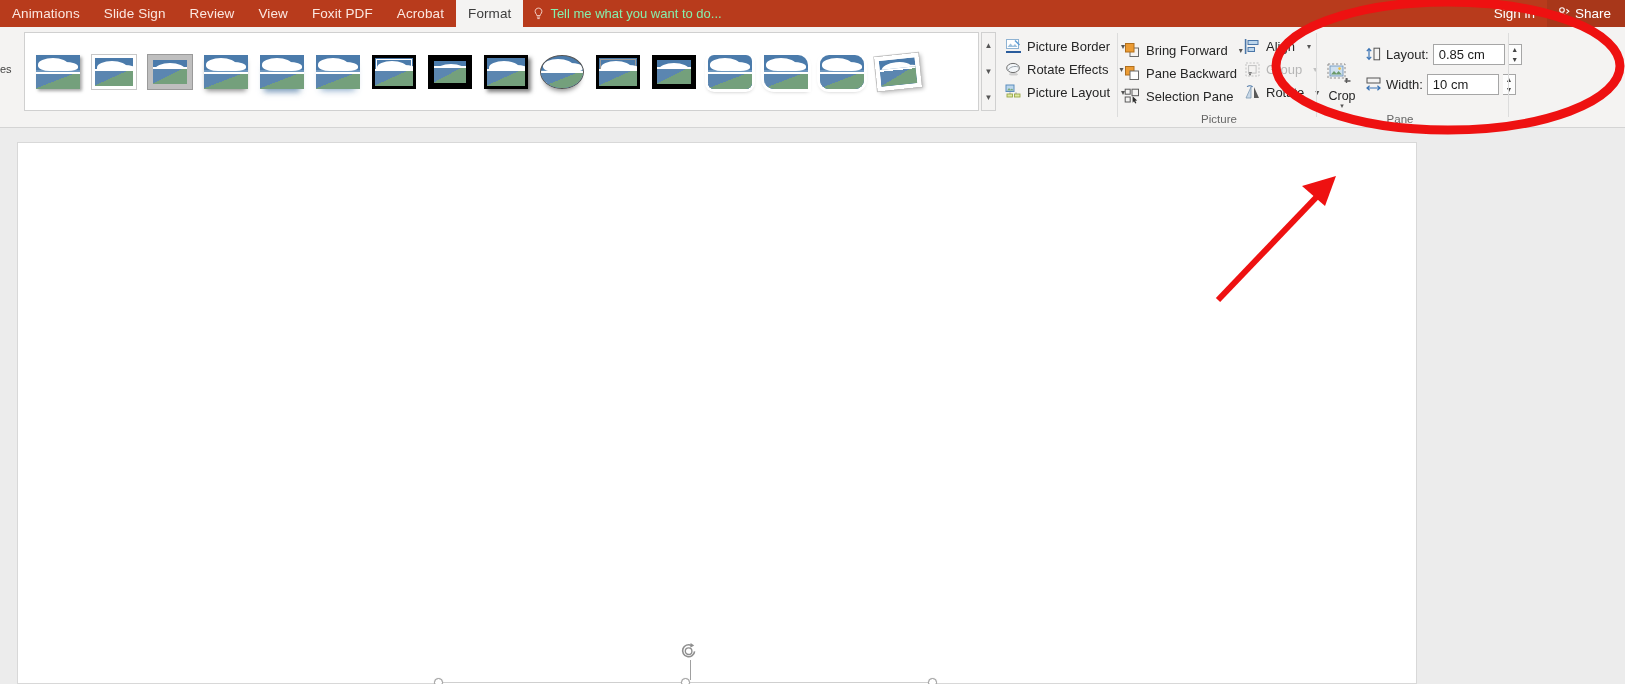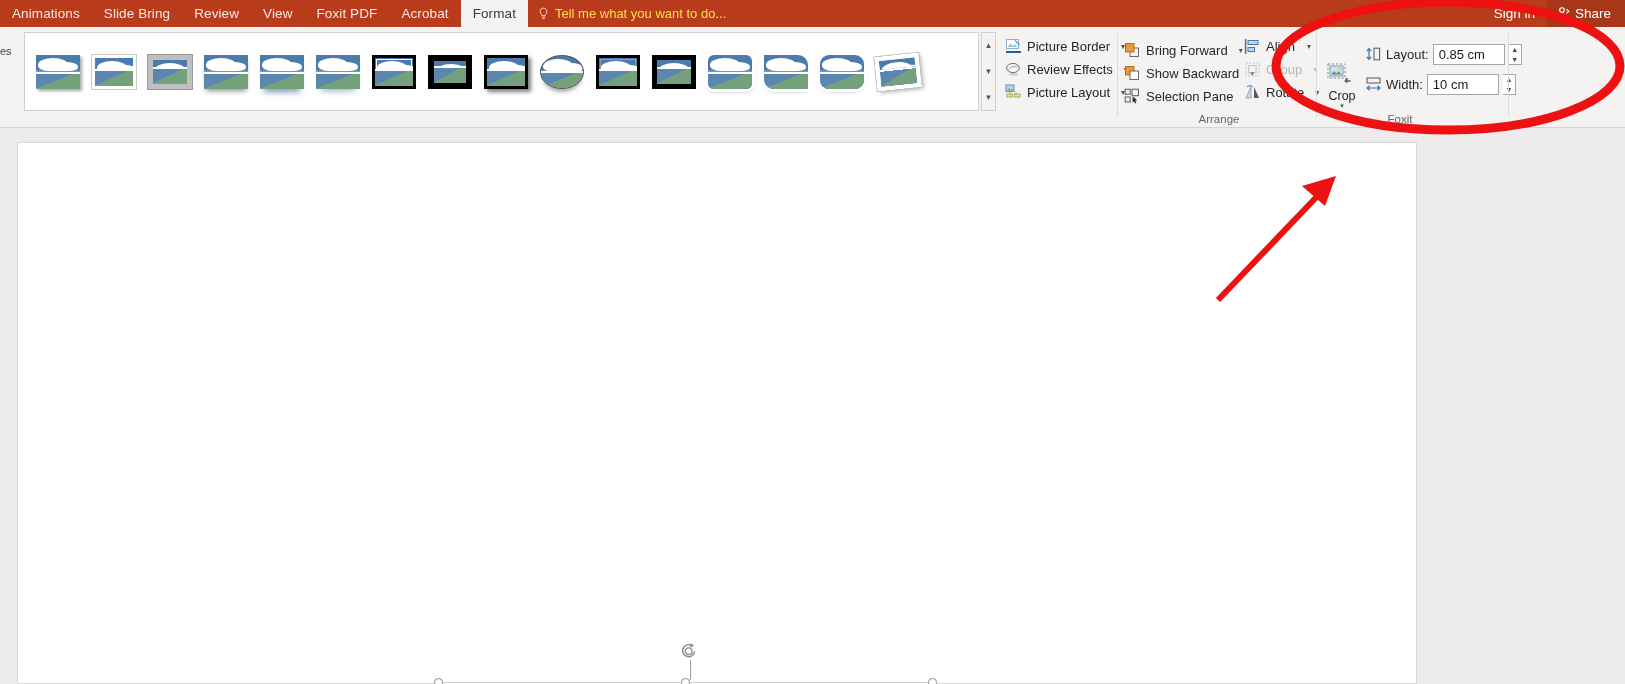--- a/index.html
+++ b/index.html
@@ -22,41 +22,41 @@
   .tab {
     display: flex; align-items: center; padding: 0 12px;
     color: #fbe7e0; white-space: nowrap; cursor: default;
     letter-spacing: .1px;
   }
   .tab.active {
     background: #f4f3f2; color: #3c3c3c; font-weight: 400;
   }
   .tellme {
     display: flex; align-items: center; gap: 6px;
-    padding: 0 10px; color: #fde047; font-size: 13px; white-space: nowrap;
+    padding: 0 10px; color: #86efac; font-size: 13px; white-space: nowrap;
   }
   .bulb { width: 11px; height: 14px; position: relative; display:inline-block; }
   .tabbar-right {
     margin-left: auto; display: flex; align-items: center;
   }
   .signin { padding: 0 12px; font-size: 13.5px; color: #ffffff; white-space:nowrap; }
   .sharebtn {
     display:flex; align-items:center; gap:5px;
     padding: 0 14px 0 10px; height:100%;
     background:#a8371a; font-size:13.5px; color:#ffffff; white-space:nowrap;
   }
 
   
   .ribbon {
     position: absolute; left:0; top:27px; width:1625px; height:101px;
     background:#f4f3f2; border-bottom:1px solid #d4d4d4;
   }
   .leftstub {
     position:absolute; left:0; top:0; width:20px; height:77px;
-    font-size:11px; color:#444; padding-top:18px; overflow:hidden;
+    font-size:11px; color:#444; padding-top:36px; overflow:hidden;
   }
   .grouplabel {
     position:absolute; bottom:2px; font-size:11.5px; color:#666;
     text-align:center;
   }
   .vdiv { position:absolute; top:6px; width:1px; height:84px; background:#dcdcdc; }
 
   
   .gallery {
     position:absolute; left:24px; top:5px; width:955px; height:79px;
@@ -155,21 +155,21 @@
 </head>
 <body>
 
 <div id="app">
 
   <div class="tabbar">
     <div class="tab">
         <span>Animations</span>
       </div>
     <div class="tab">
-        <span>Slide Bring</span>
+        <span>Slide Sign</span>
       </div>
     <div class="tab">
         <span>Review</span>
       </div>
     <div class="tab">
         <span>View</span>
       </div>
     <div class="tab">
         <span>Foxit PDF</span>
       </div>
@@ -312,21 +312,21 @@
         <span class="caret">▾</span>
       </div>
       <div class="cmd">
         <span class="ci">
           <svg width="17" height="17" viewBox="0 0 17 17">
               <ellipse cx="8" cy="7" rx="6.3" ry="4.6" fill="#f3f6f9" stroke="#6f6f6f" stroke-width="1"></ellipse>
               <path d="M3 9.3c1.6-3.2 6-4.6 10-3.4" fill="none" stroke="#9aa3ab" stroke-width="1"></path>
               <ellipse cx="8.5" cy="13.3" rx="4.6" ry="1.3" fill="#cfcfcf"></ellipse>
             </svg>
         </span>
-        <span>Review Effects</span>
+        <span>Rotate Effects</span>
         <span class="caret">▾</span>
       </div>
       <div class="cmd">
         <span class="ci">
           <svg width="17" height="17" viewBox="0 0 17 17">
               <rect x="1" y="1" width="8" height="6.5" fill="#bcd6ec" stroke="#5b8dbd" stroke-width="1"></rect>
               <path d="M2 6.5l2-2.5 1.6 1.7L7 4.4l1.6 2.1z" fill="#7aa87a"></path>
               <rect x="2" y="10" width="5.5" height="3" fill="#dfe9a0" stroke="#9aa84a" stroke-width=".9"></rect>
               <rect x="9.5" y="10" width="5.5" height="3" fill="#dfe9a0" stroke="#9aa84a" stroke-width=".9"></rect>
               <path d="M5 8.5v1.4M11 8.5v1.4" stroke="#8a8a8a" stroke-width=".9"></path>
@@ -358,21 +358,21 @@
         <span>Bring Forward</span>
         <span class="caret">▾</span>
       </div>
       <div class="cmd">
         <span class="ci">
           <svg width="17" height="17" viewBox="0 0 17 17">
               <rect x="1.5" y="1.5" width="8.5" height="8.5" fill="#eb9b33" stroke="#b06f1d" stroke-width="1"></rect>
               <rect x="6" y="6" width="8.5" height="8.5" fill="#ffffff" stroke="#6a6a6a" stroke-width="1"></rect>
             </svg>
         </span>
-        <span>Show Backward</span>
+        <span>Pane Backward</span>
         <span class="caret">▾</span>
       </div>
       <div class="cmd">
         <span class="ci">
           <svg width="17" height="17" viewBox="0 0 17 17">
               <rect x="1.2" y="1.2" width="5" height="5" fill="none" stroke="#5a5a5a" stroke-width="1"></rect>
               <rect x="1.2" y="9" width="5" height="5" fill="none" stroke="#5a5a5a" stroke-width="1"></rect>
               <rect x="8" y="1.2" width="6.5" height="6.5" fill="none" stroke="#5a5a5a" stroke-width="1"></rect>
               <path d="M8.6 8.2l4.6 4.2-2 .3 1.2 2.3-1.2.6-1.2-2.3-1.4 1.5z" fill="#2b2b2b"></path>
             </svg>
@@ -409,21 +409,21 @@
               <path d="M10 14V3l5 11z" fill="#5a5a5a"></path>
               <path d="M7 14V3L2 14z" fill="#c9d9e8" stroke="#7e99b4" stroke-width=".8"></path>
               <path d="M3 2.6c1.6-1 4-1 5.6.2" fill="none" stroke="#4a76a8" stroke-width="1.1"></path>
             </svg>
         </span>
         <span>Rotate</span>
         <span class="caret">▾</span>
       </div>
     </div>
 
-    <div class="grouplabel" style="left:1124px; width:190px;">Arrange</div>
+    <div class="grouplabel" style="left:1124px; width:190px;">Picture</div>
 
     <div class="vdiv" style="left:1316px;"></div>
 
     <div class="cropbtn">
       <span class="cropico">
         <svg width="30" height="26" viewBox="0 0 30 26">
           <rect x="1" y="1" width="17" height="14" fill="none" stroke="#8c8c8c" stroke-width="1" stroke-dasharray="2.2 1.8"></rect>
           <rect x="3" y="3" width="13" height="10" fill="#cfe0ef" stroke="#6f98bf" stroke-width=".9"></rect>
           <path d="M4 11.5l3-3.5 2.5 2.6L11.5 8l3.3 3.5z" fill="#6b9a6b"></path>
           <circle cx="12.6" cy="5.6" r="1.3" fill="#f0c040"></circle>
@@ -458,21 +458,21 @@
           </svg>
       </span>
       <span>Width:</span>
       <span class="spin">10 cm</span>
       <span class="spinbtns">
         <div>▲</div>
         <div>▼</div>
       </span>
     </div>
 
-    <div class="grouplabel" style="left:1320px; width:160px;">Foxit</div>
+    <div class="grouplabel" style="left:1320px; width:160px;">Pane</div>
     <div class="dlg" style="left:1489px; top:108px;">
       <svg width="10" height="10" viewBox="0 0 10 10">
           <path d="M1 1h6v1.3H2.3V8H1z" fill="#6a6a6a"></path>
           <path d="M3.6 4.4h5v5h-5z" fill="none" stroke="#6a6a6a" stroke-width="1"></path>
           <path d="M8.2 9l-3.4-3.4" stroke="#6a6a6a" stroke-width="1"></path>
         </svg>
     </div>
     <div class="vdiv" style="left:1508px;"></div>
     <div style="position:absolute;left:1548px;top:84px;font-size:9px;color:#777;">▸</div>
   </div>

